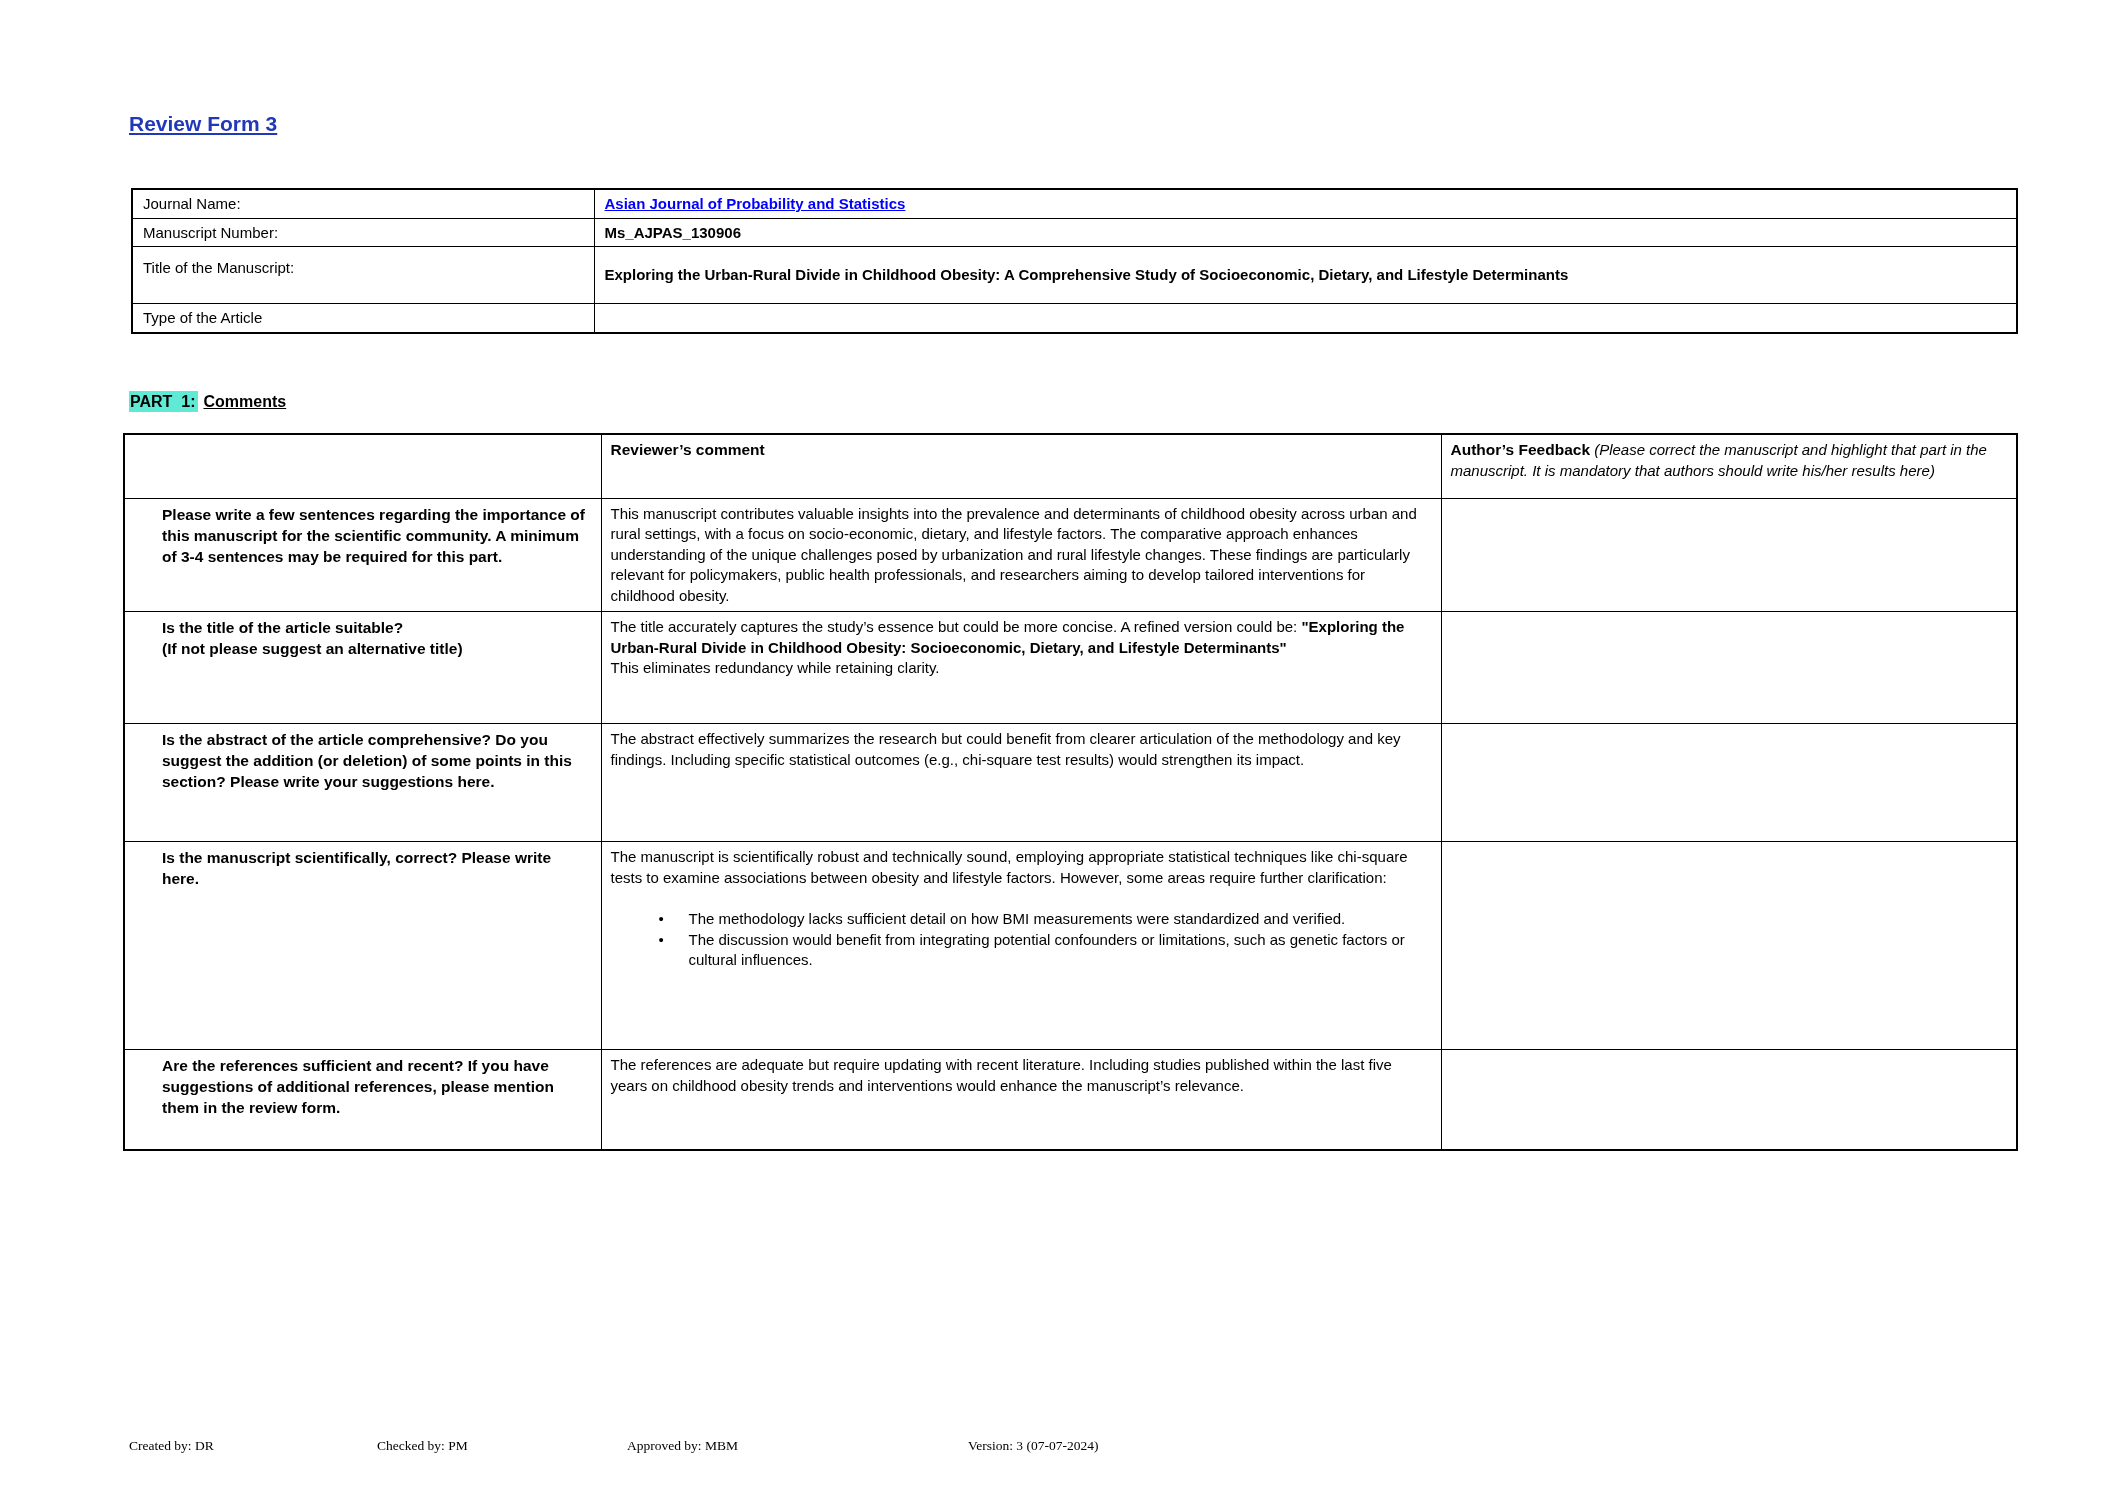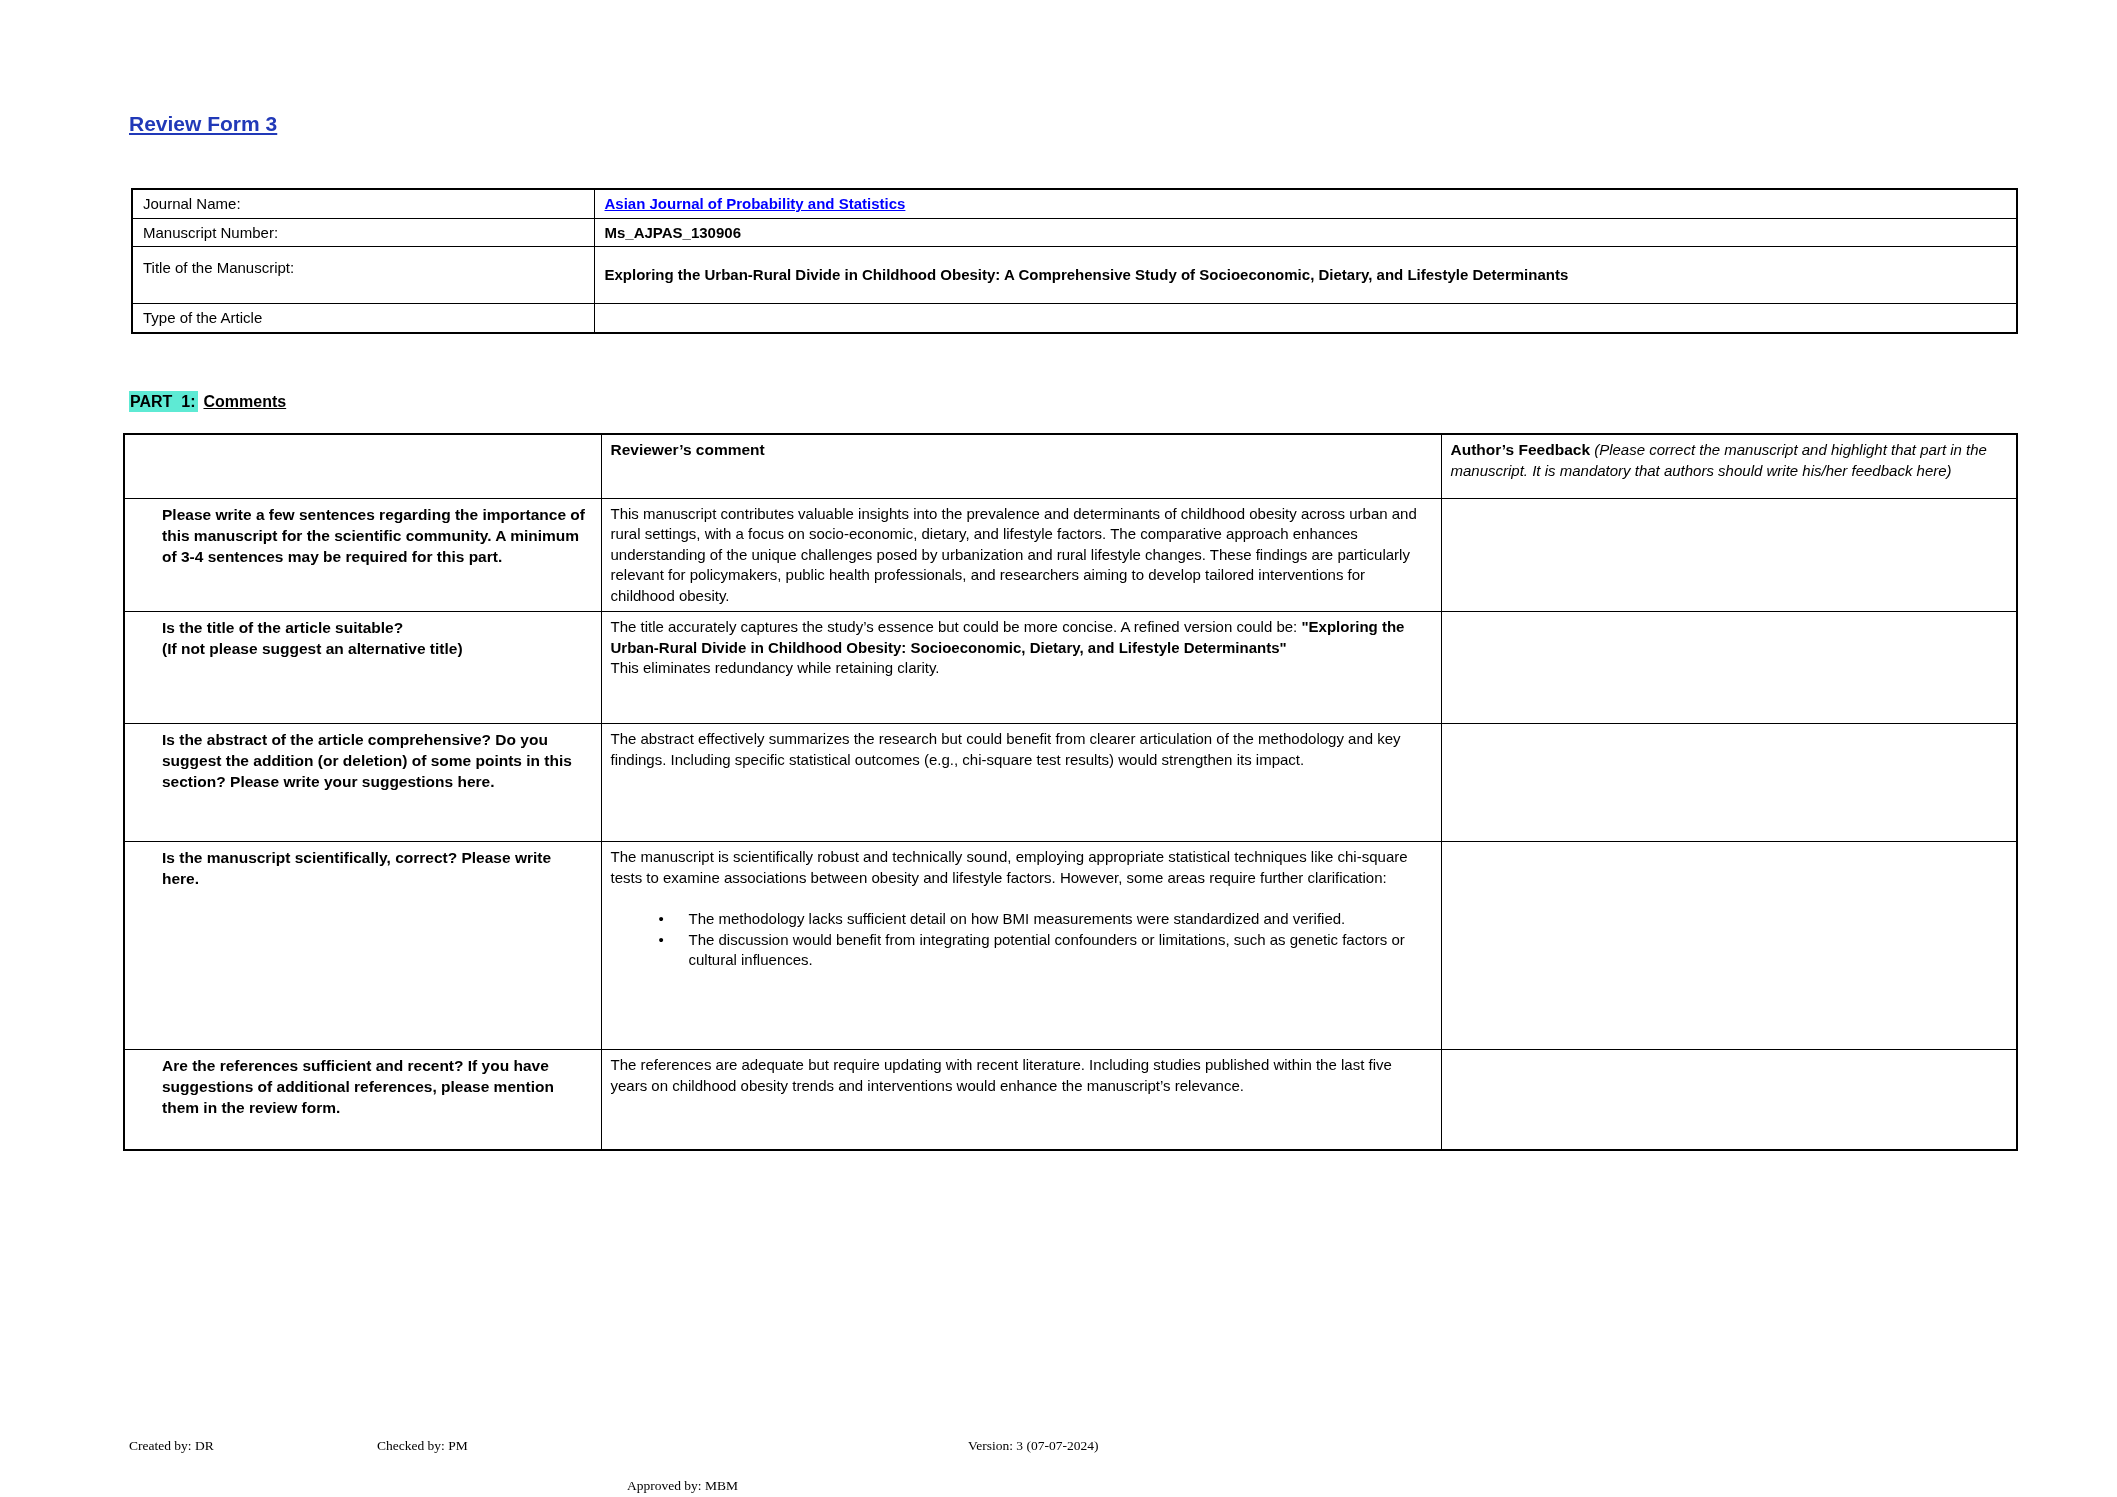--- a/index.html
+++ b/index.html
@@ -118,21 +118,21 @@
     left: 0;
     top: 1438px;
     width: 2117px;
     height: 24px;
     font-family: "Liberation Serif", serif;
     font-size: 13.5px;
   }
   .footer span { position: absolute; white-space: nowrap; }
   .footer .f-created  { left: 129px; }
   .footer .f-checked  { left: 377px; }
-  .footer .f-approved { left: 627px; margin-top: 40px; }
+  .footer .f-approved { left: 627px; }
   .footer .f-version  { left: 968px; }
 </style>
 </head>
 <body>
 
 <div class="page">
 
   <div class="doc-title">Review Form 3</div>
 
   <table class="header-table">
@@ -170,21 +170,21 @@
     <colgroup>
         <col style="width:477px">
         <col style="width:840px">
         <col style="width:576px">
       </colgroup>
 
     <tbody>
         <tr style="height:64px">
       <td></td>
       <td class="ccell hdr-reviewer">Reviewer’s comment</td>
-      <td class="ccell"><span class="hdr-author-bold">Author’s Feedback</span><span class="hdr-author-note"> (Please correct the manuscript and highlight that part in the manuscript. It is mandatory that authors should write his/her feedback here)</span></td>
+      <td class="ccell"><span class="hdr-author-bold">Author’s Feedback</span><span class="hdr-author-note"> (Please correct the manuscript and highlight that part in the manuscript. It is mandatory that authors should write his/her results here)</span></td>
     </tr>
 
     <tr style="height:111px">
       <td class="qcell">Please write a few sentences regarding the importance of this manuscript for the scientific community. A minimum of 3-4 sentences may be required for this part.</td>
       <td class="ccell">This manuscript contributes valuable insights into the prevalence and determinants of childhood obesity across urban and rural settings, with a focus on socio-economic, dietary, and lifestyle factors. The comparative approach enhances understanding of the unique challenges posed by urbanization and rural lifestyle changes. These findings are particularly relevant for policymakers, public health professionals, and researchers aiming to develop tailored interventions for childhood obesity.</td>
       <td></td>
     </tr>
 
     <tr style="height:112px">
       <td class="qcell">Is the title of the article suitable?

